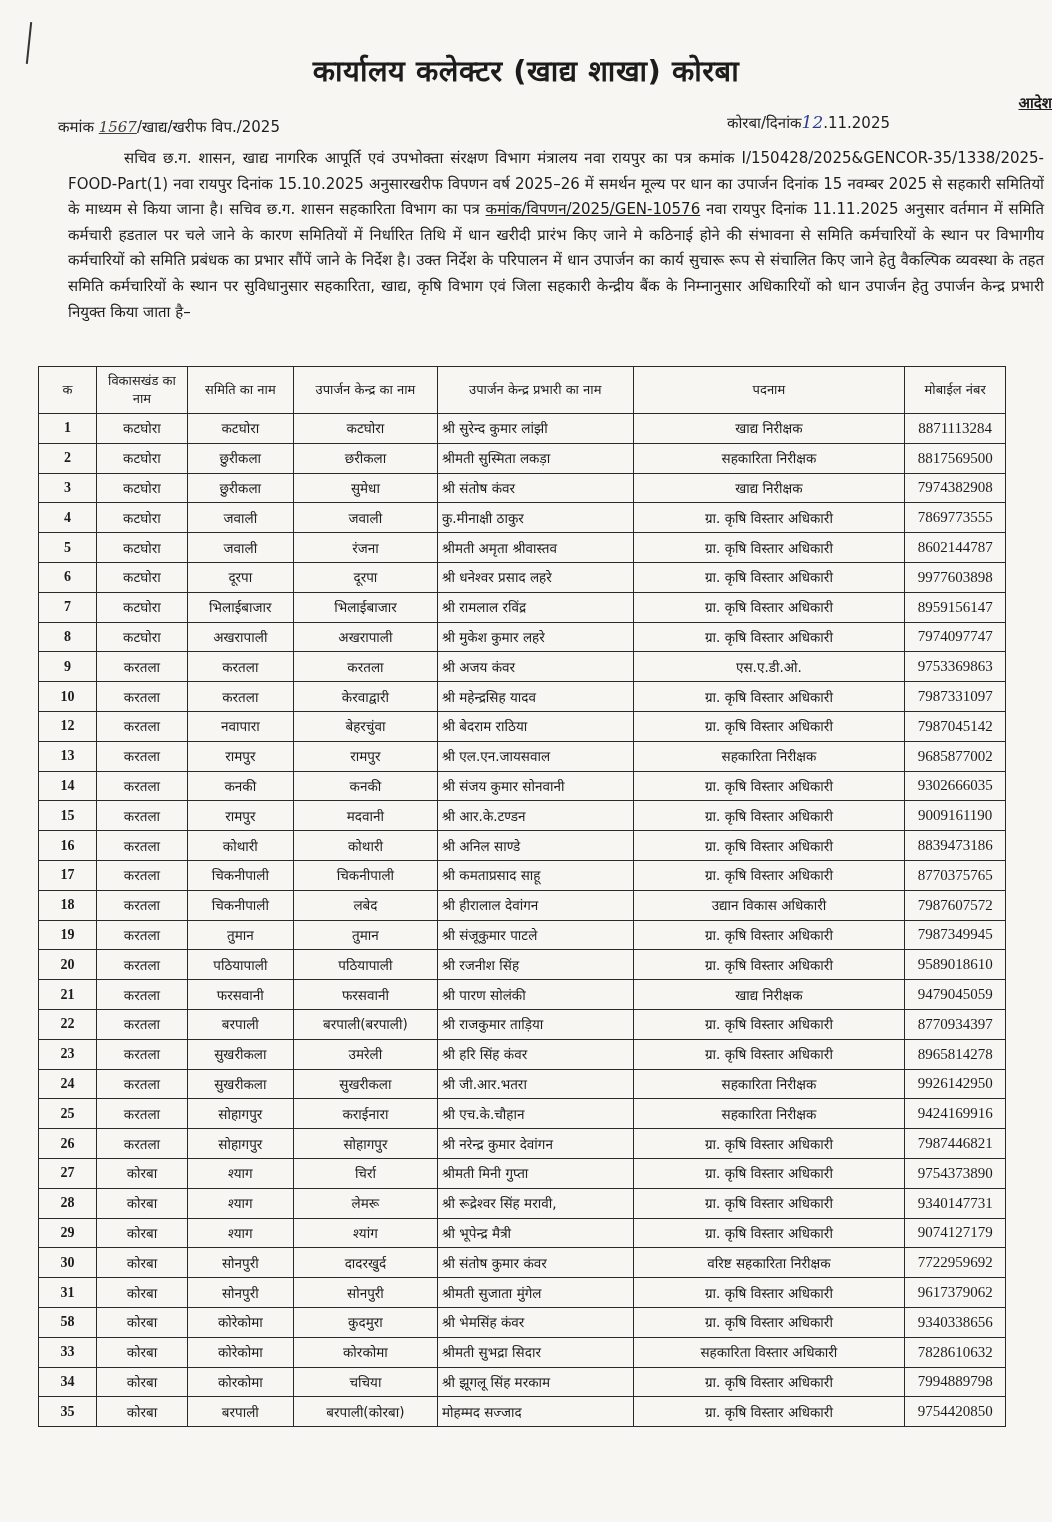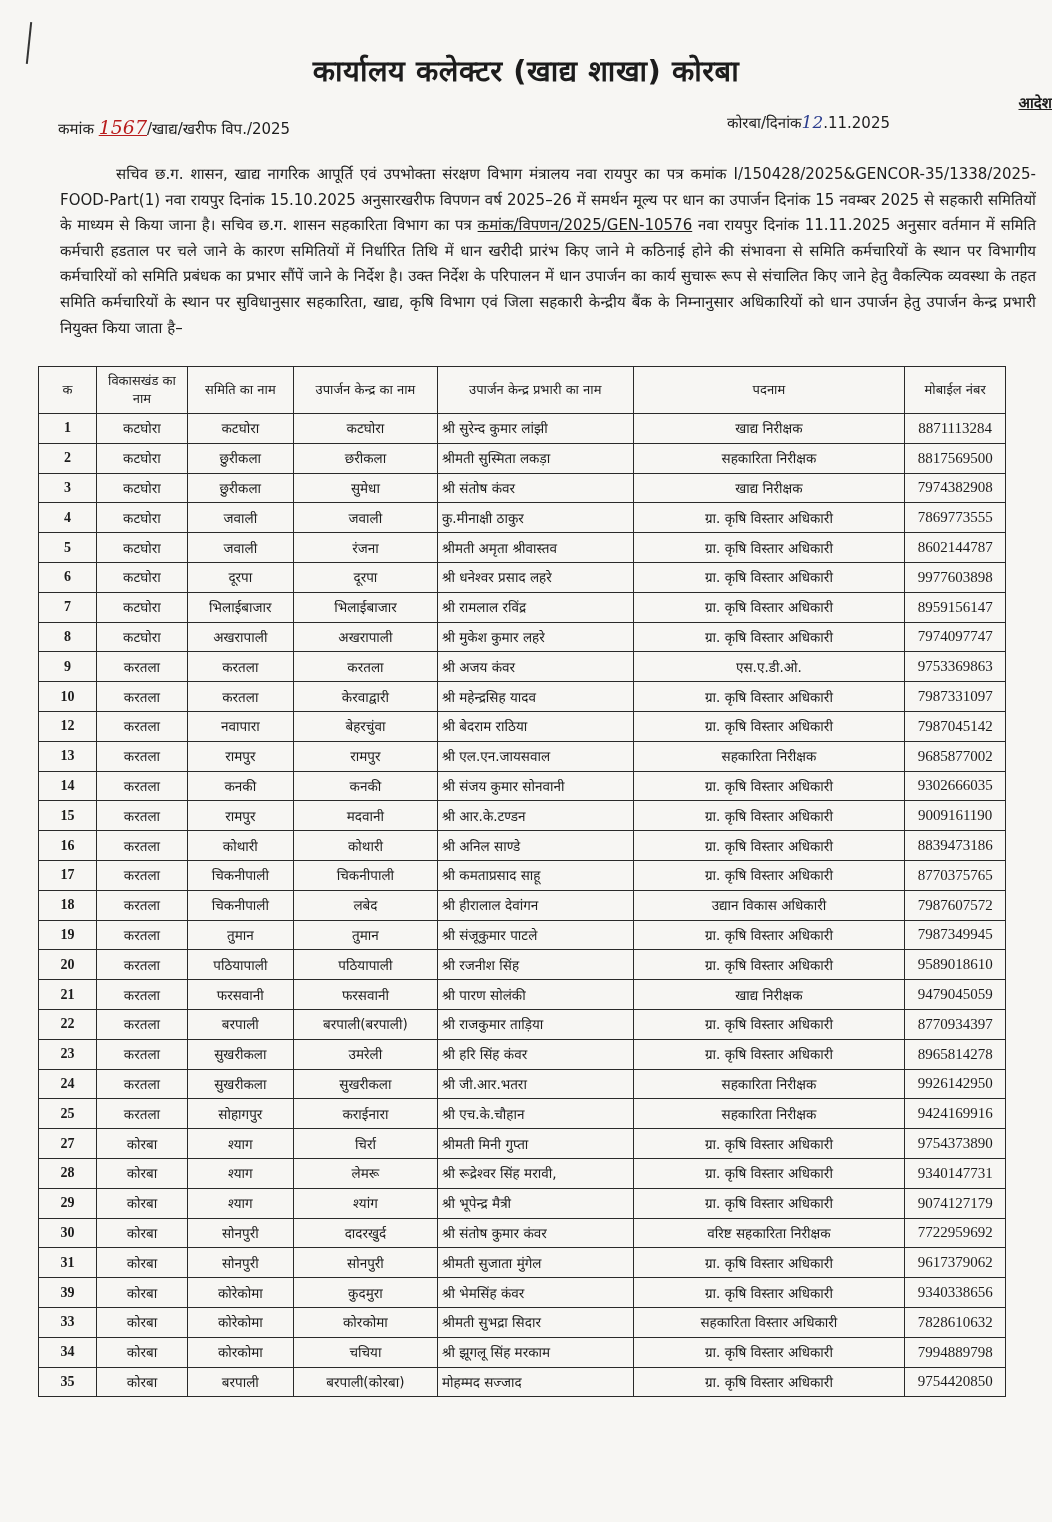--- a/index.html
+++ b/index.html
@@ -14,26 +14,26 @@
   .margin-mark { position: absolute; left: 28px; top: 22px; width: 2px; height: 42px; background: #333; transform: rotate(6deg); }
   .title {
     position: absolute; left: 0; right: 0; top: 50px; text-align: center;
     font-size: 29px; font-weight: bold; letter-spacing: 0.5px;
   }
   .subtitle {
     position: absolute; left: 0; right: 0; top: 92px; text-align: right;
     font-size: 15px; font-weight: bold; text-decoration: underline;
   }
   .ref-line { position: absolute; left: 58px; top: 116px; font-size: 15px; }
-  .ref-line .hand { font-family: "DejaVu Serif", serif; font-style: italic; color: #b91c1c; font-size: 19px; text-decoration: underline; }
+  .ref-line .hand { font-family: "DejaVu Serif", serif; font-style: italic; color: #404040; font-size: 15px; text-decoration: underline; }
   .date-line { position: absolute; right: 162px; top: 112px; font-size: 15px; }
   .date-line .hand { font-family: "DejaVu Serif", serif; font-style: italic; color: #2a3c8c; font-size: 17px; }
   .para {
-    position: absolute; left: 60px; top: 146px; width: 976px;
-    font-size: 15px; line-height: 25.6px; text-align: justify; text-indent: 56px; margin-top: 16px;
+    position: absolute; left: 68px; top: 146px; width: 976px;
+    font-size: 15px; line-height: 25.6px; text-align: justify; text-indent: 56px;
   }
   .para .u { text-decoration: underline; }
   table {
     position: absolute; left: 38px; top: 366px; width: 968px;
     border-collapse: collapse; font-size: 14px;
     font-family: "Liberation Serif", serif;
   }
   th, td { border: 1.5px solid #2a2a2a; text-align: center; padding: 0 4px; }
   th { font-weight: normal; font-family: "DejaVu Sans", sans-serif; font-size: 13px; line-height: 18px; height: 46px; }
   td { height: 28.8px; font-family: "DejaVu Sans", sans-serif; font-size: 13.5px; }
@@ -288,20 +288,29 @@
         <tr>
           <td class="sn">25</td>
           <td>करतला</td>
           <td>सोहागपुर</td>
           <td>कराईनारा</td>
           <td class="name">श्री एच.के.चौहान</td>
           <td>सहकारिता निरीक्षक</td>
           <td class="mob">9424169916</td>
         </tr>
         <tr>
+          <td class="sn">26</td>
+          <td>करतला</td>
+          <td>सोहागपुर</td>
+          <td>सोहागपुर</td>
+          <td class="name">श्री नरेन्द्र कुमार देवांगन</td>
+          <td>ग्रा. कृषि विस्तार अधिकारी</td>
+          <td class="mob">7987446821</td>
+        </tr>
+        <tr>
           <td class="sn">27</td>
           <td>कोरबा</td>
           <td>श्याग</td>
           <td>चिर्रा</td>
           <td class="name">श्रीमती मिनी गुप्ता</td>
           <td>ग्रा. कृषि विस्तार अधिकारी</td>
           <td class="mob">9754373890</td>
         </tr>
         <tr>
           <td class="sn">28</td>
@@ -333,21 +342,21 @@
         <tr>
           <td class="sn">31</td>
           <td>कोरबा</td>
           <td>सोनपुरी</td>
           <td>सोनपुरी</td>
           <td class="name">श्रीमती सुजाता मुंगेल</td>
           <td>ग्रा. कृषि विस्तार अधिकारी</td>
           <td class="mob">9617379062</td>
         </tr>
         <tr>
-          <td class="sn">39</td>
+          <td class="sn">58</td>
           <td>कोरबा</td>
           <td>कोरेकोमा</td>
           <td>कुदमुरा</td>
           <td class="name">श्री भेमसिंह कंवर</td>
           <td>ग्रा. कृषि विस्तार अधिकारी</td>
           <td class="mob">9340338656</td>
         </tr>
         <tr>
           <td class="sn">33</td>
           <td>कोरबा</td>

